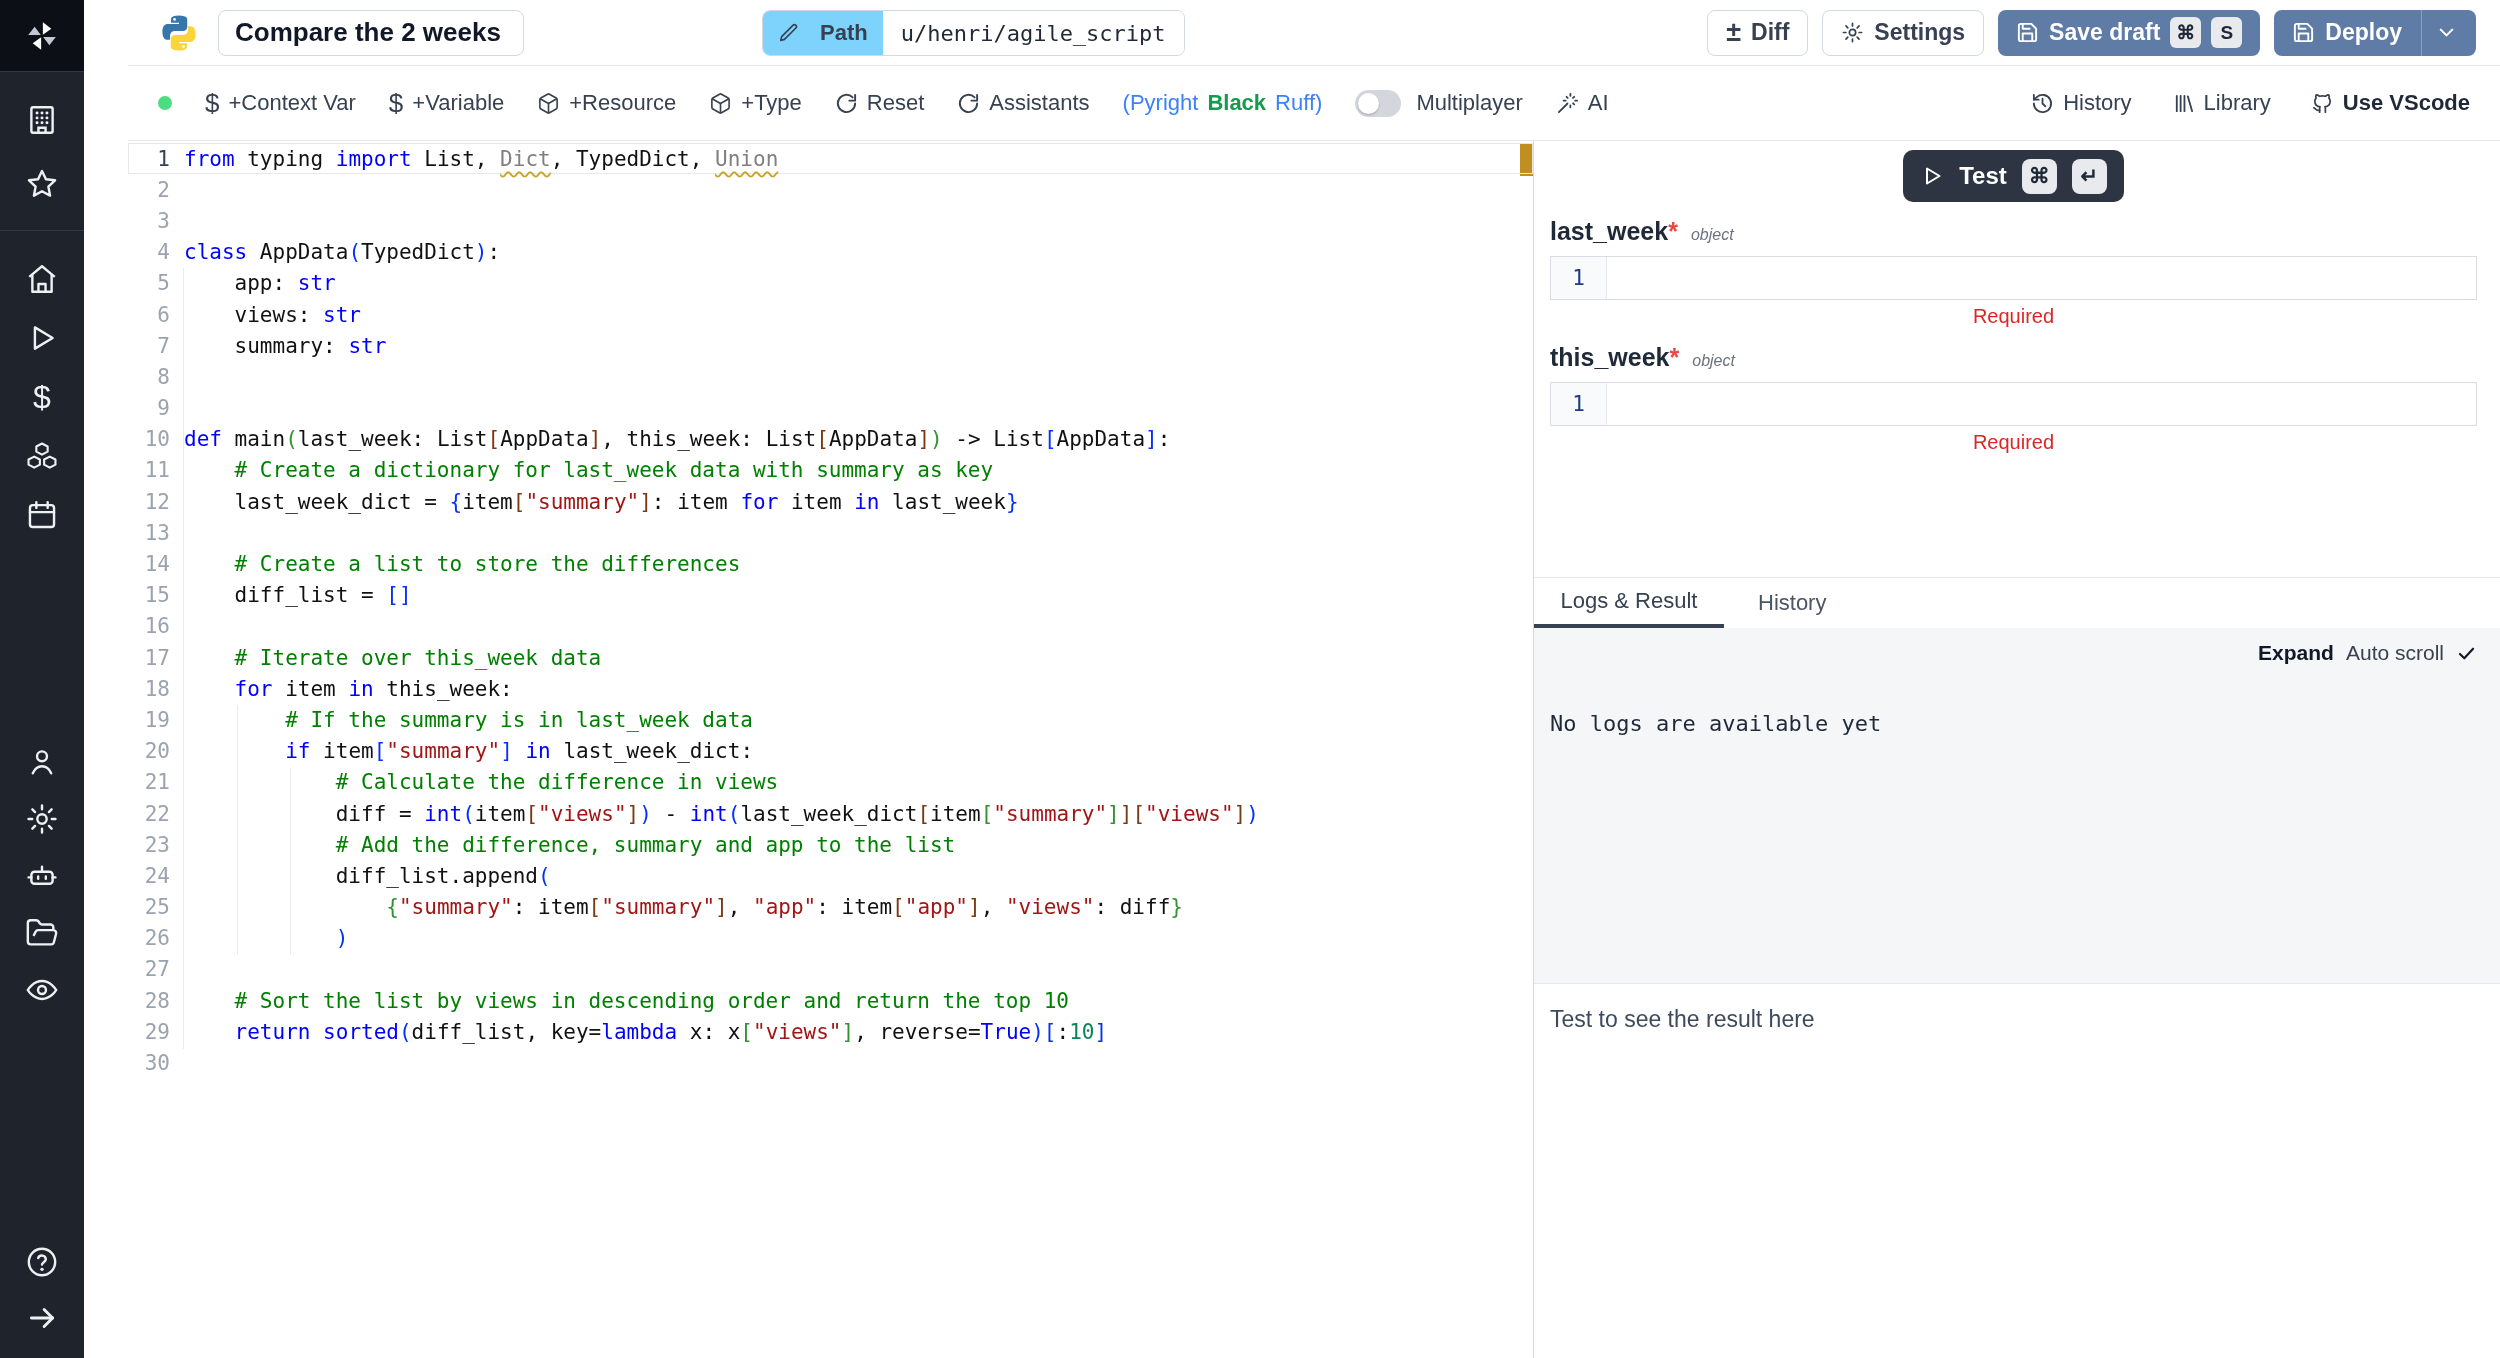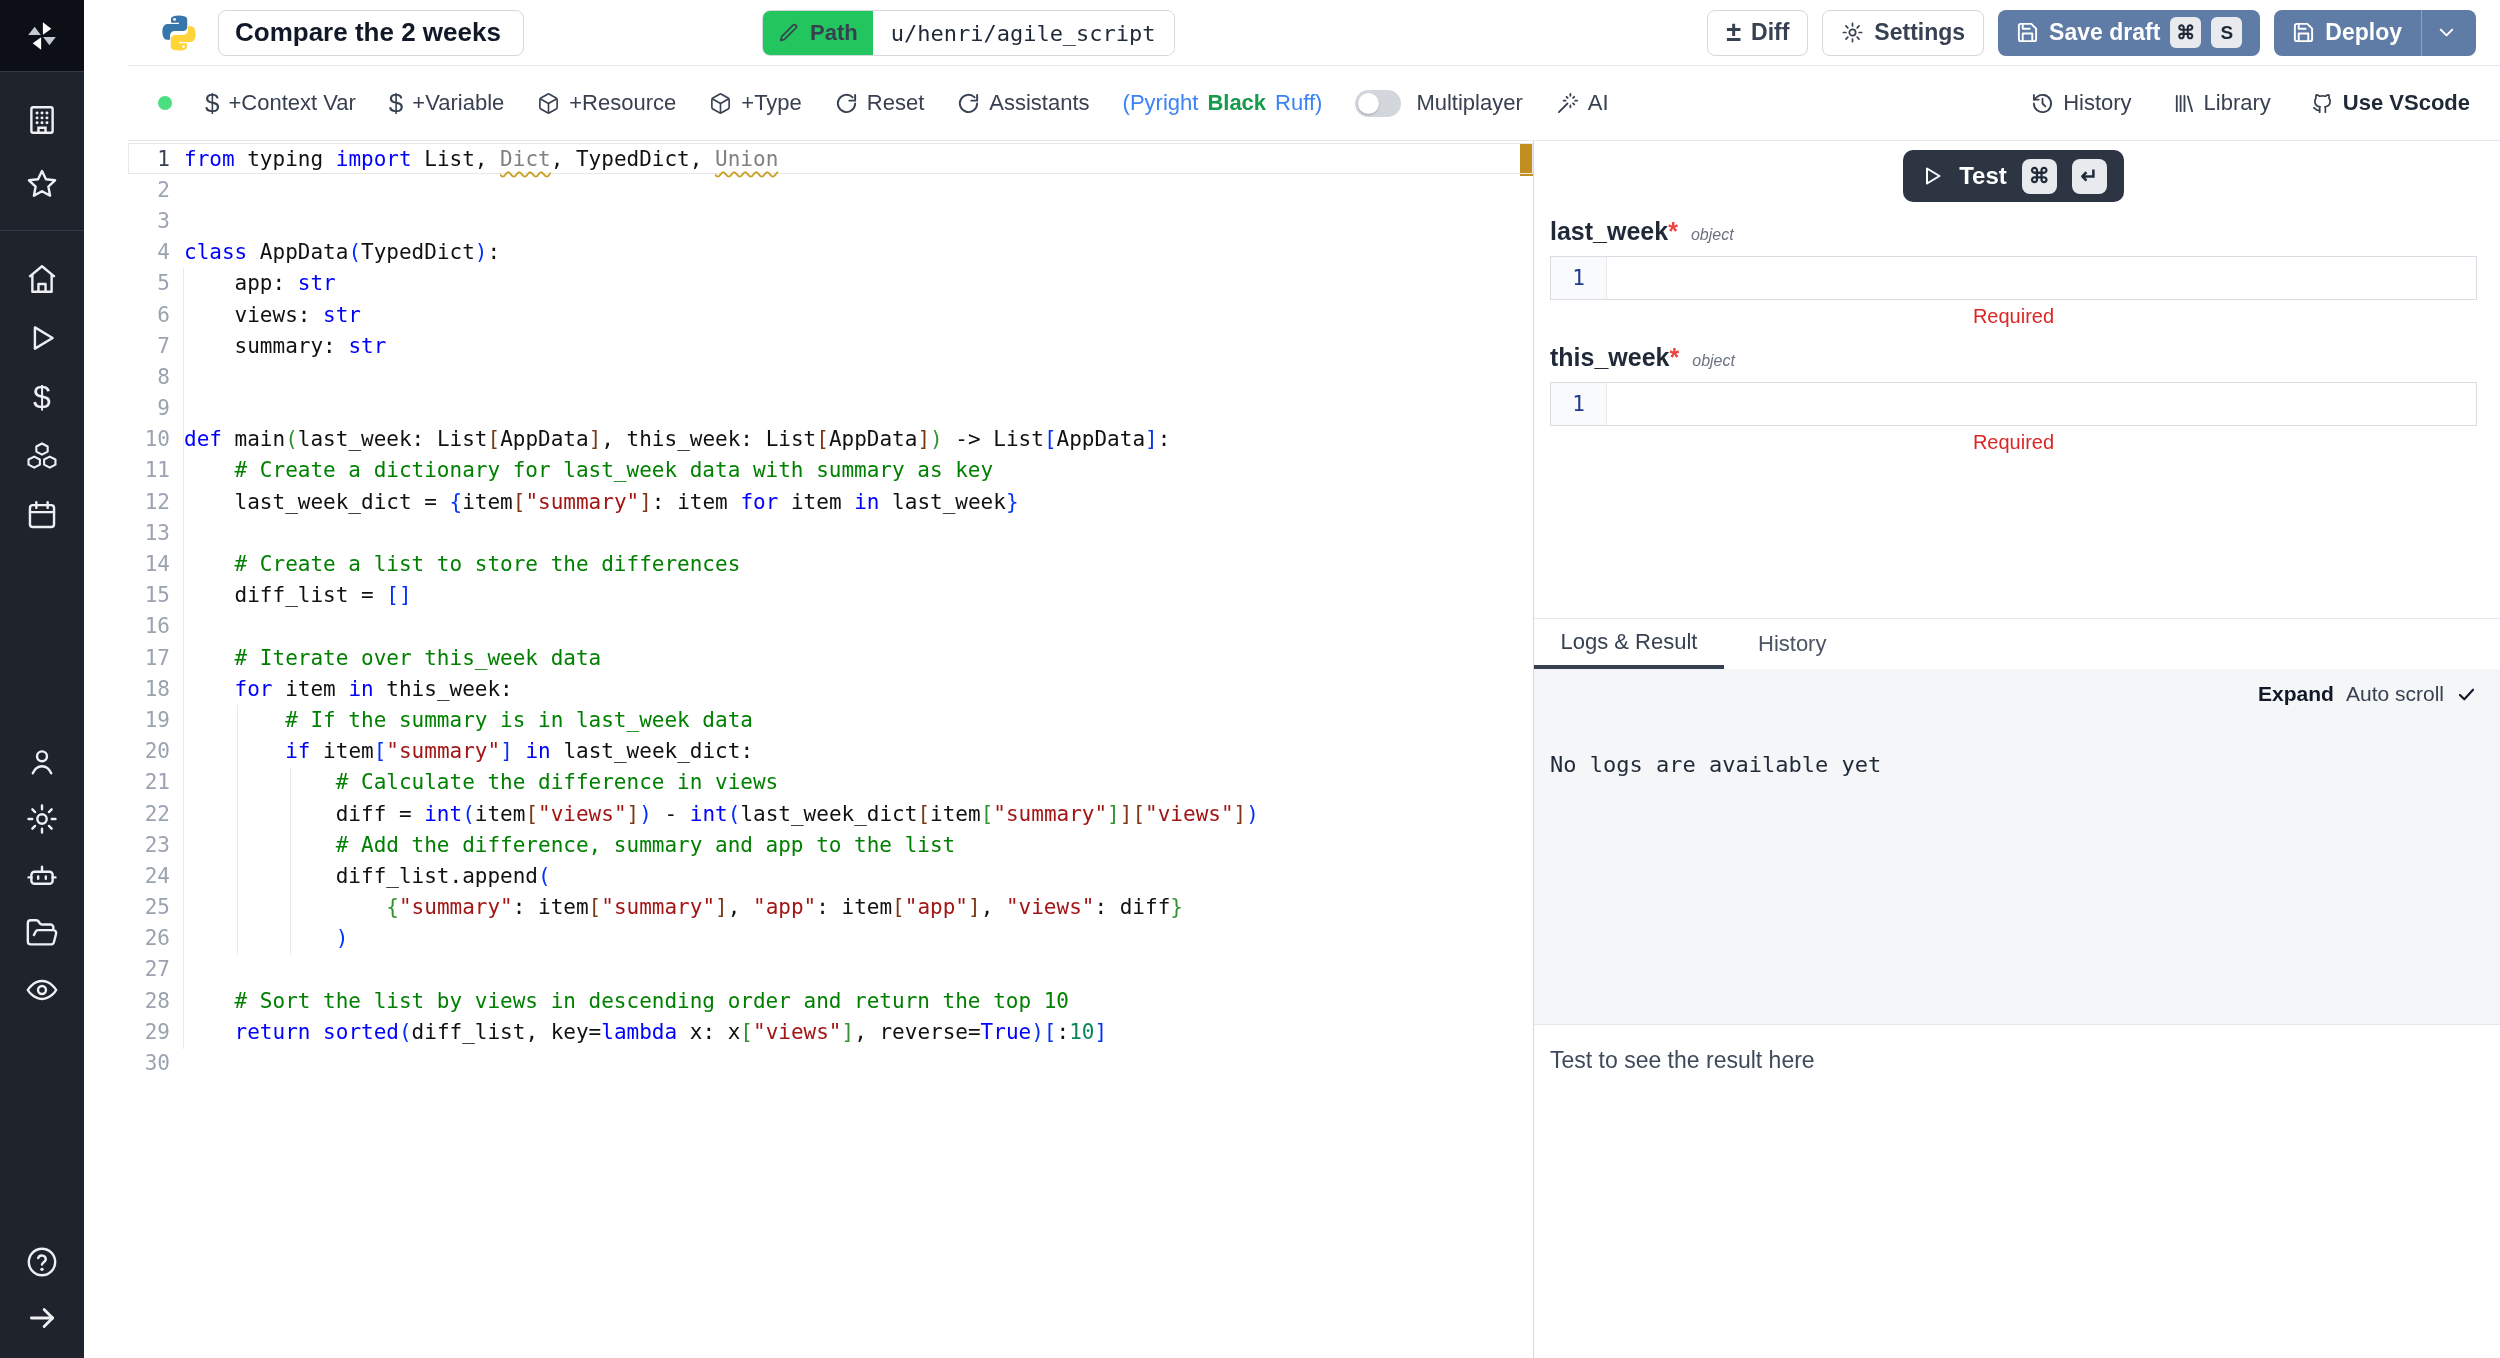--- a/index.html
+++ b/index.html
@@ -21,21 +21,21 @@
   .side-dollar { font-size:32px; font-weight:500; color:#eef0f3; }
   .spacer { flex:1; }
 
   
   .main { flex:1; display:flex; flex-direction:column; min-width:0;padding-left:44px; }
 
   .topbar { height:66px; flex:none; border-bottom:1px solid #e6e8ec; display:flex; align-items:center; padding:0 24px 0 30px; gap:18px; position:relative; background:#fff; }
   .py-icon { width:42px; height:42px; flex:none; }
   .title-box { width:306px; height:46px; border:1px solid #d3d7de; border-radius:8px; display:flex; align-items:center; padding:0 16px; font-size:26px; font-weight:700; color:#111827; background:#fff; }
   .path-group { position:absolute; left:634px; top:10px; height:46px; display:flex; align-items:stretch; border:1px solid #d3d7de; border-radius:8px; overflow:hidden; }
-  .path-label { background:#22c55e; display:flex; align-items:center; gap:10px; padding:0 15px; font-size:22px; font-weight:700; color:#374151; }
+  .path-label { background:#7dd3fc; display:flex; align-items:center; gap:20px; padding:0 15px; font-size:22px; font-weight:700; color:#374151; }
   .path-label svg { width:22px; height:22px; }
   .path-value { display:flex; align-items:center; padding:0 18px; font-family:"DejaVu Sans Mono", monospace; font-size:22px; color:#1f2937; background:#fff; }
   .topbar-right { margin-left:auto; display:flex; gap:14px; align-items:center; }
   .btn { height:46px; border-radius:8px; display:flex; align-items:center; gap:10px; padding:0 18px; font-size:23px; font-weight:600; cursor:pointer; }
   .btn svg { width:23px; height:23px; }
   .btn.ghost { background:#fff; border:1px solid #d3d7de; color:#374151; }
   .btn.primary { background:#5f7ca6; color:#fff; border:none; }
   .pm-glyph { font-size:27px; font-weight:600; line-height:1; }
   .kbd { background:#e8eaee; color:#1f2937; border-radius:6px; height:31px; min-width:31px; padding:0 5px; display:flex; align-items:center; justify-content:center; font-size:19px; font-weight:600; }
   .deploy-sep { width:1px; align-self:stretch; background:#8aa0c0; margin:0 3px 0 9px; }
@@ -82,21 +82,21 @@
   .test-kbd { background:#e8eaee; color:#1f2937; border-radius:8px; width:35px; height:35px; display:flex; align-items:center; justify-content:center; font-size:21px; font-weight:600; }
   .arg { margin-top:15px; }
   .arg-head { font-size:25px; font-weight:700; color:#1f2937; display:flex; align-items:baseline; }
   .star { color:#ef4444; }
   .argtype { font-style:italic; color:#6b7280; font-size:16px; font-weight:400; margin-left:13px; }
   .arg-input { margin-top:10px; height:44px; border:1px solid #d9dde3; display:flex; background:#fff; cursor:text; }
   .arg-gut { width:56px; flex:none; background:#f8fafc; border-right:1px solid #e8eaee; display:flex; align-items:center; justify-content:center; font-family:"DejaVu Sans Mono", monospace; font-size:21px; color:#1e3a8a; }
   .arg-val { flex:1; }
   .required { text-align:center; color:#dc2626; font-size:20px; margin-top:5px; }
 
-  .tabs { height:51px; flex:none; border-top:1px solid #e6e8ec; display:flex; align-items:stretch;margin-top:41px; }
+  .tabs { height:51px; flex:none; border-top:1px solid #e6e8ec; display:flex; align-items:stretch; }
   .tab { display:flex; align-items:center; justify-content:center; font-size:22px; color:#374151; cursor:pointer; }
   .tab.active { width:190px; border-bottom:4px solid #374151; font-weight:500; }
   .tab.plain { padding:0 34px; color:#4b5563; }
 
   .logs { height:356px; flex:none; background:#f4f6f8; border-bottom:1px solid #e6e8ec; padding:13px 23px 0 16px; }
   .logs-head { display:flex; justify-content:flex-end; align-items:center; gap:12px; font-size:21px; color:#374151; }
   .expand { font-weight:700; color:#111827; cursor:pointer; }
   .autoscroll { cursor:pointer; }
   .check-ic { width:21px; height:21px; color:#111827; }
   .no-logs { margin-top:46px; font-family:"DejaVu Sans Mono", monospace; font-size:22px; color:#1f2937; }

